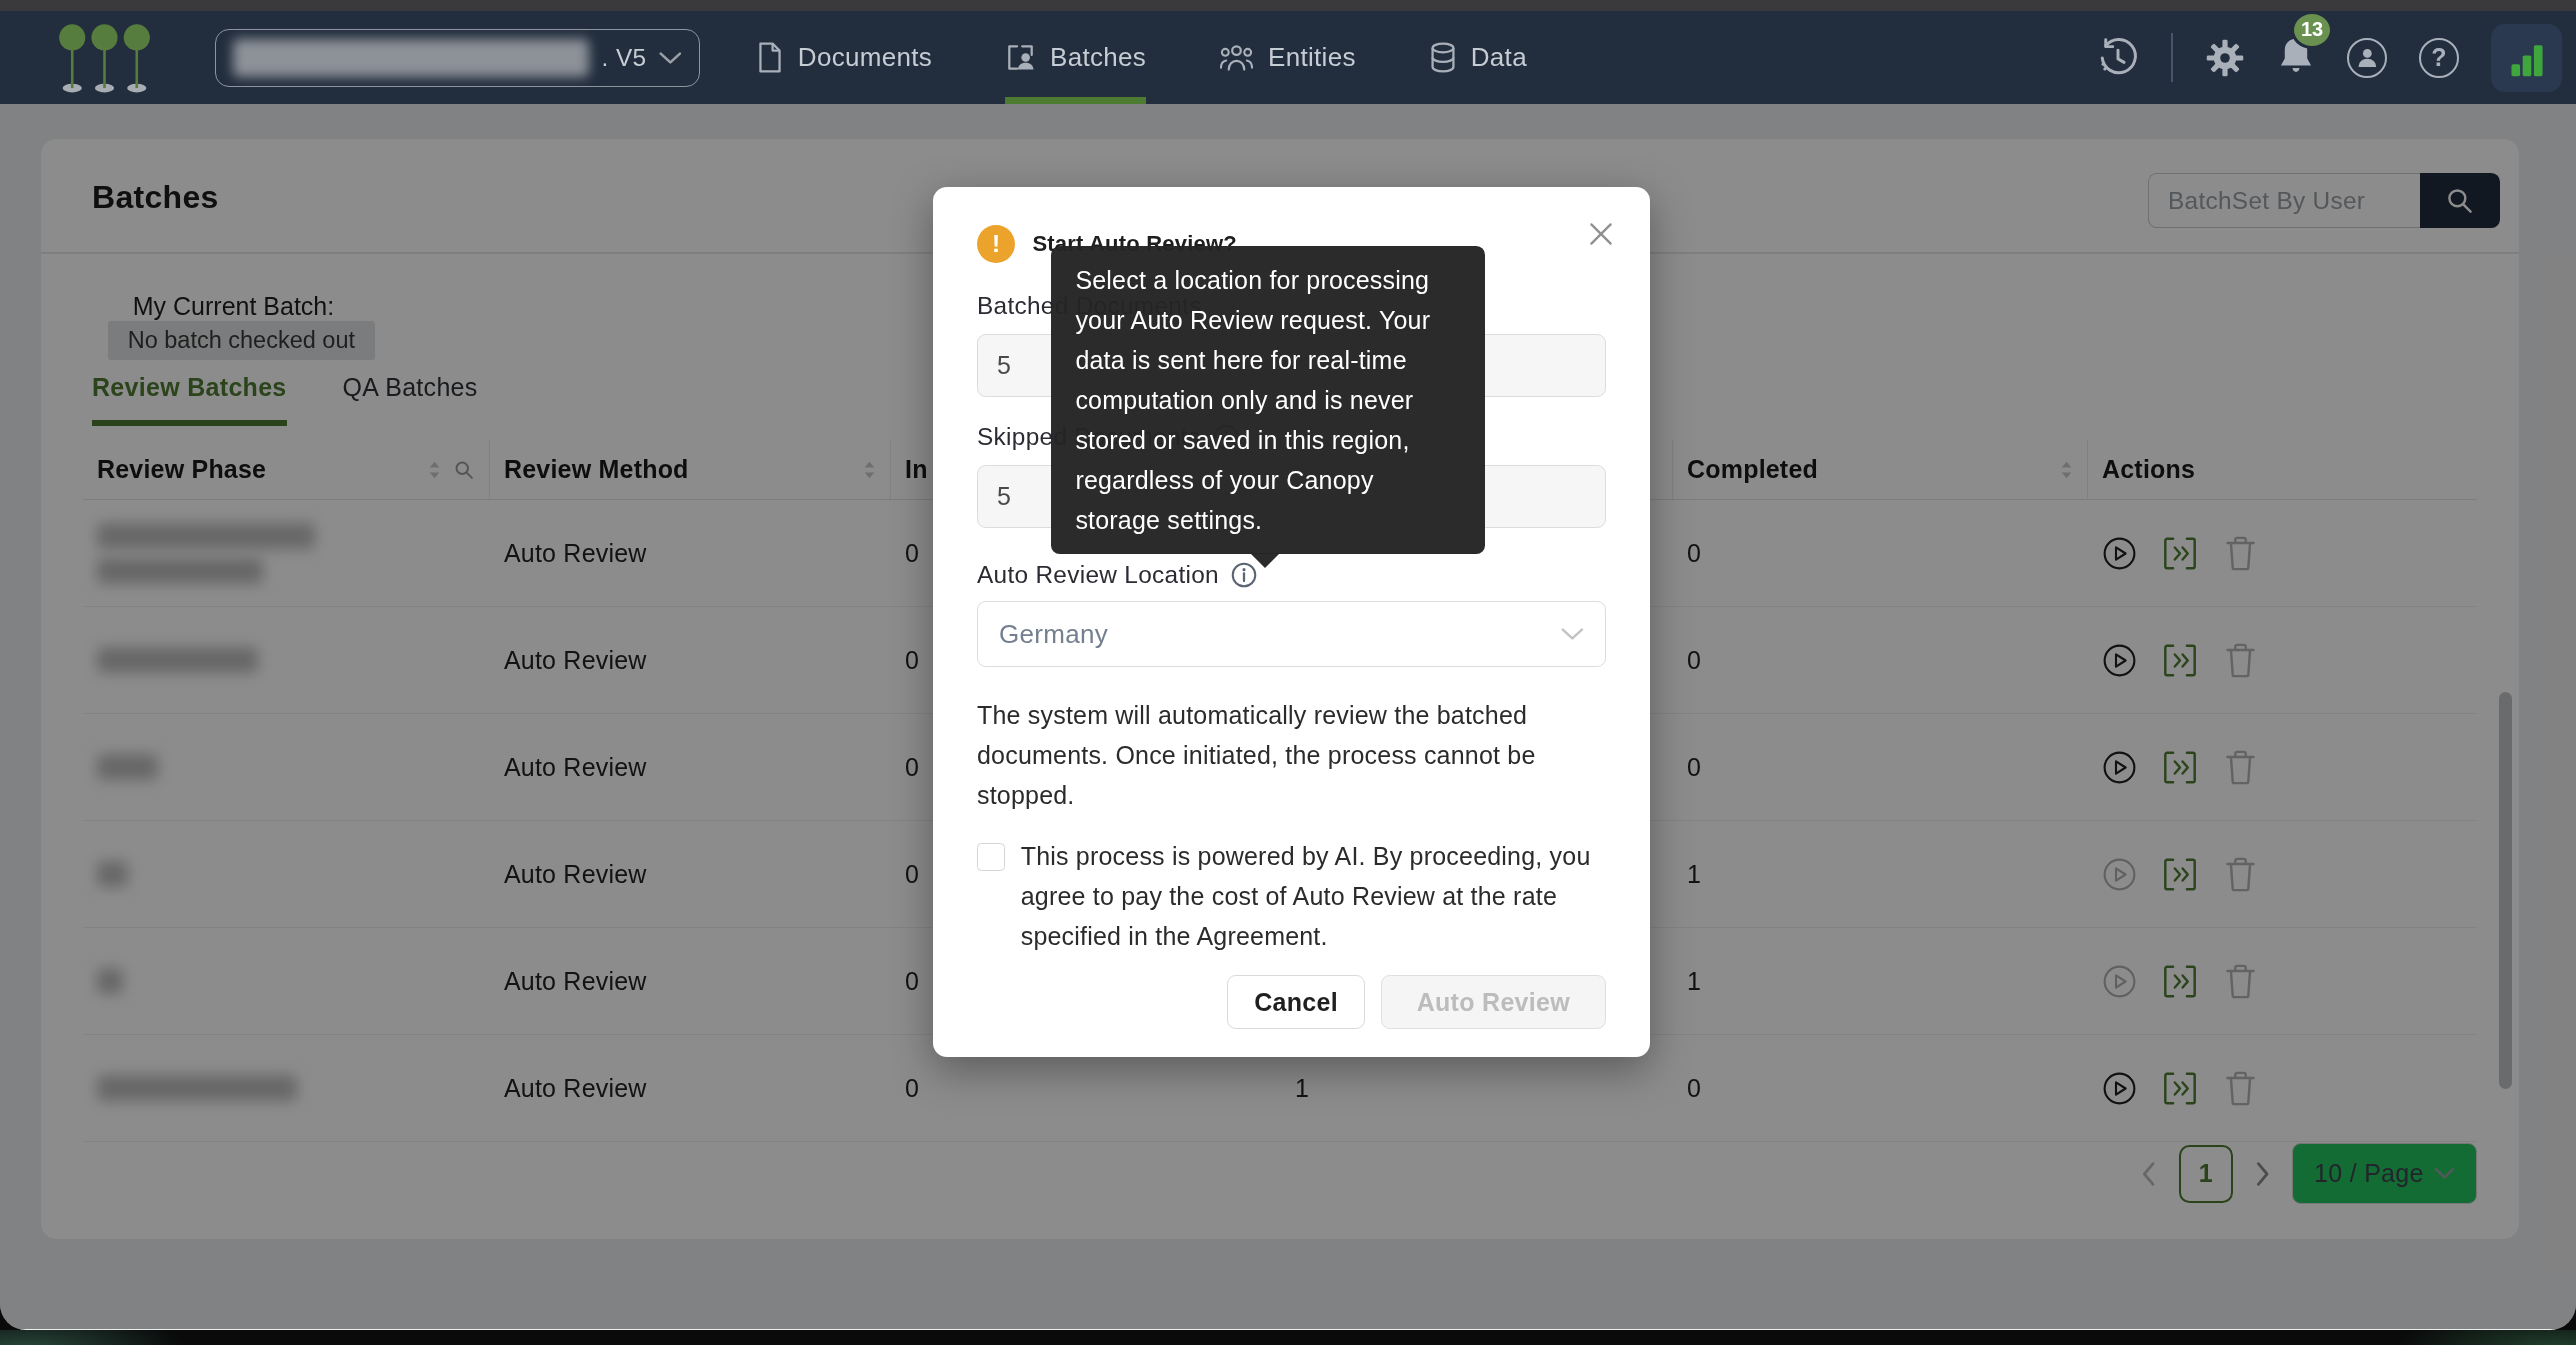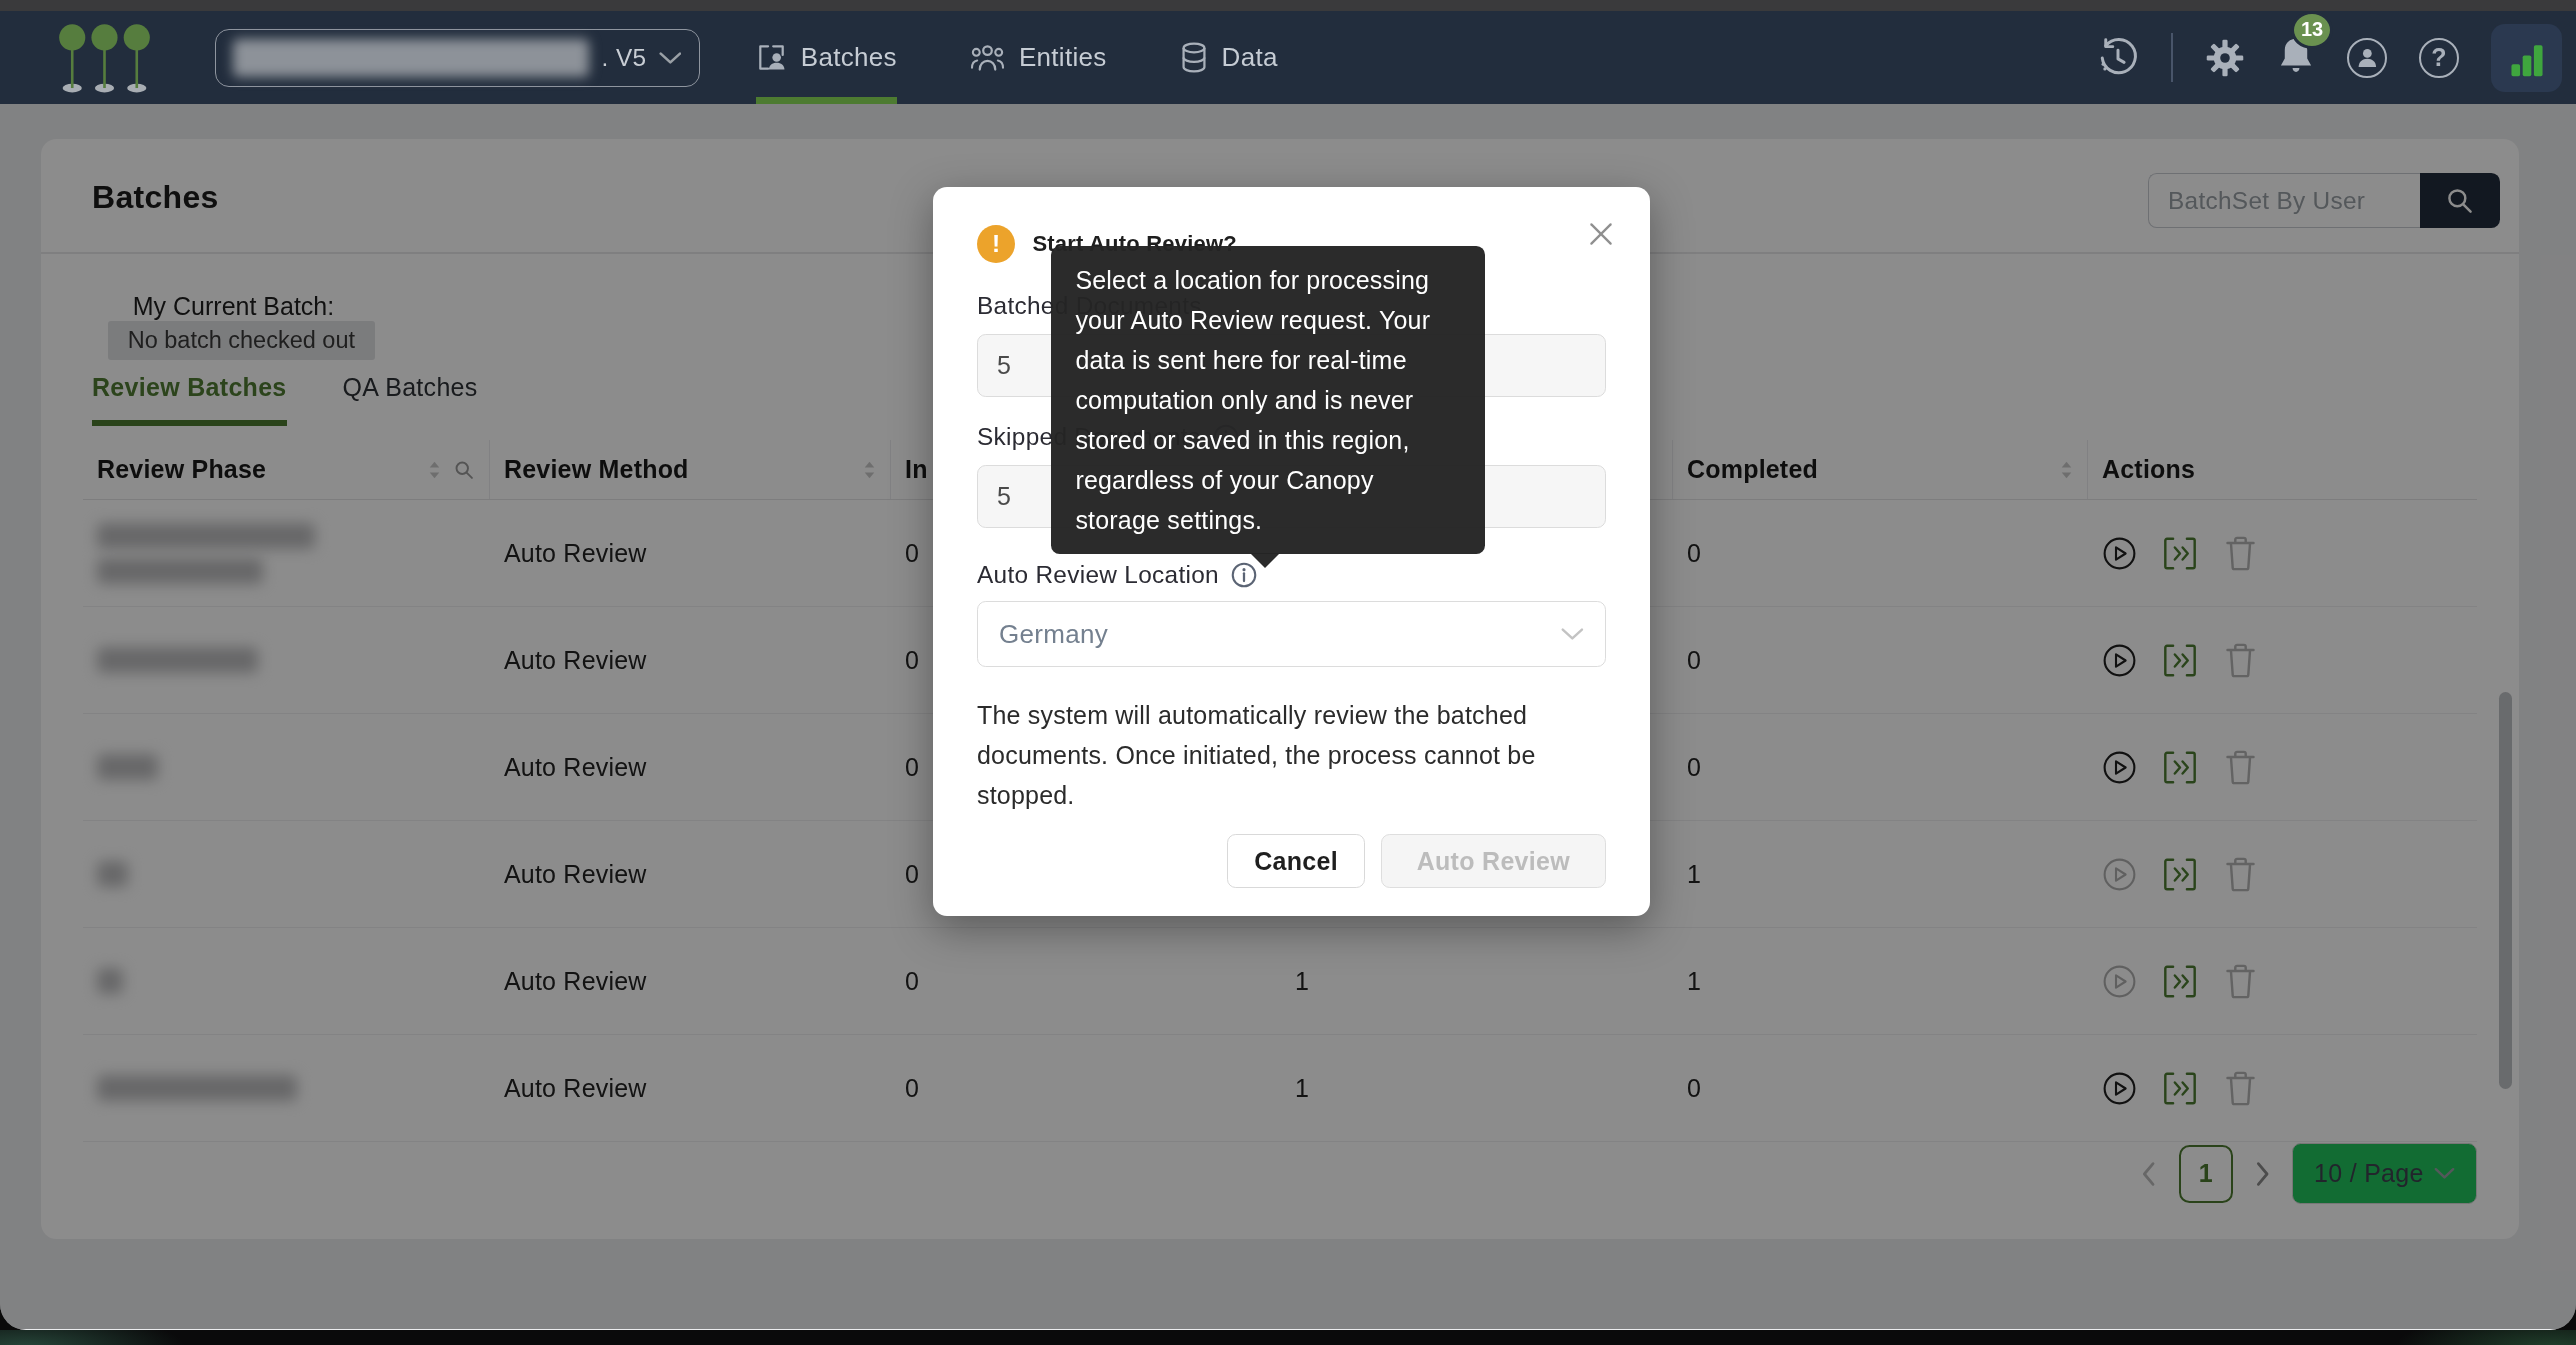--- a/index.html
+++ b/index.html
@@ -135,20 +135,27 @@
 
     <div class="ws-pill">
       <div class="ws-blob"></div>
       <span class="ws-ver">. V5</span>
       <svg width="22.7" height="14" viewBox="0 0 26 16">
           <polyline points="2,3 13,13 24,3" fill="none" stroke="#9aa0a6" stroke-width="3" stroke-linecap="round" stroke-linejoin="round"></polyline>
         </svg>
     </div>
 
     <div class="nav-tabs">
+      <div class="nav-tab">
+        <svg width="28" height="33" viewBox="0 0 32 38">
+            <path d="M5 3h14l8 8v24H5z" fill="none" stroke="#a9b0ba" stroke-width="2.6" stroke-linejoin="round"></path>
+            <path d="M19 3v8h8" fill="none" stroke="#a9b0ba" stroke-width="2.6" stroke-linejoin="round"></path>
+          </svg>
+        <span>Documents</span>
+      </div>
       <div class="nav-tab">
         <svg width="31" height="31" viewBox="0 0 36 36">
             <path d="M14 5H5v26h9" fill="none" stroke="#a9b0ba" stroke-width="2.6" stroke-linecap="round" stroke-linejoin="round"></path>
             <path d="M20 5h11v10" fill="none" stroke="#a9b0ba" stroke-width="2.6" stroke-linecap="round" stroke-linejoin="round"></path>
             <circle cx="24" cy="18" r="5" fill="#a9b0ba"></circle>
             <path d="M15 32c0-5 4-8 9-8s9 3 9 8z" fill="#a9b0ba"></path>
           </svg>
         <span>Batches</span>
         <div class="underline"></div>
       </div>
@@ -570,20 +577,24 @@
       </div>
       <div class="m-select">
         <span>Germany</span>
         <svg width="22.7" height="14" viewBox="0 0 26 16">
             <polyline points="2,3 13,13 24,3" fill="none" stroke="#c3c3c3" stroke-width="2.8" stroke-linecap="round" stroke-linejoin="round"></polyline>
           </svg>
       </div>
 
       <div class="m-body">The system will automatically review the batched documents. Once initiated, the process cannot be stopped.</div>
 
+      <div class="m-check">
+        <div class="checkbox"></div>
+        <div class="check-label">This process is powered by AI. By proceeding, you agree to pay the cost of Auto Review at the rate specified in the Agreement.</div>
+      </div>
 
       <div class="m-foot">
         <button class="btn-cancel">Cancel</button>
         <button class="btn-confirm" disabled="">Auto Review</button>
       </div>
     </div>
 
     <div class="tooltip">
       <span>Select a location for processing your Auto Review request. Your data is sent here for real-time computation only and is never stored or saved in this region, regardless of your Canopy storage settings.</span>
       <div class="tooltip-arrow"></div>

